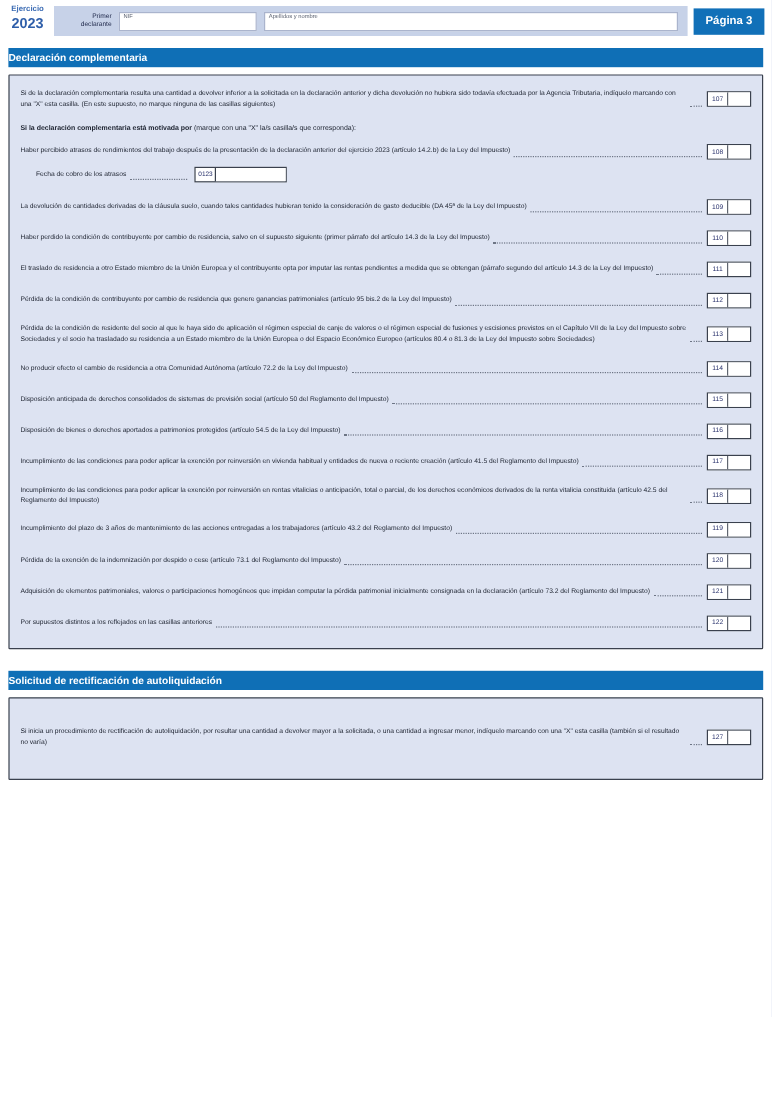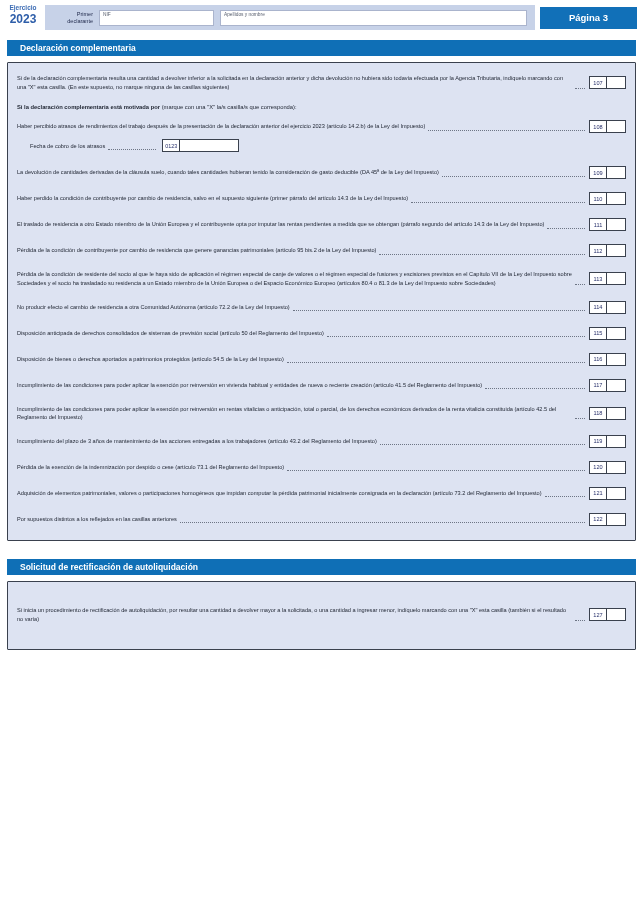--- a/index.html
+++ b/index.html
@@ -57,36 +57,35 @@
     line-height:1.1;
   }
   .field-nif   { width:115px; flex:none; }
   .field-name  { flex:1; }
   .page-badge {
     flex:none;
     background:#1170b8;
     color:#ffffff;
     font-size:9.5px;
     font-weight:bold;
-    padding:0 29px;
+    padding:0 10px;
     display:flex;
     align-items:center;
     height:22px;
     align-self:center;
   }
   
   .sec-header {
     margin:10px 7px 0 7px;
     background:#0f6fb6;
     color:#ffffff;
     font-weight:bold;
     font-size:8.5px;
     line-height:16px;
     height:16px;
-    padding-left:13px;
   }
   
   .panel {
     margin:6px 7px 0 7px;
     background:#dde3f2;
     border:1.5px solid #3a414e;
     border-radius:1px;
     padding:11px 9px 12px 9px;
   }
   

